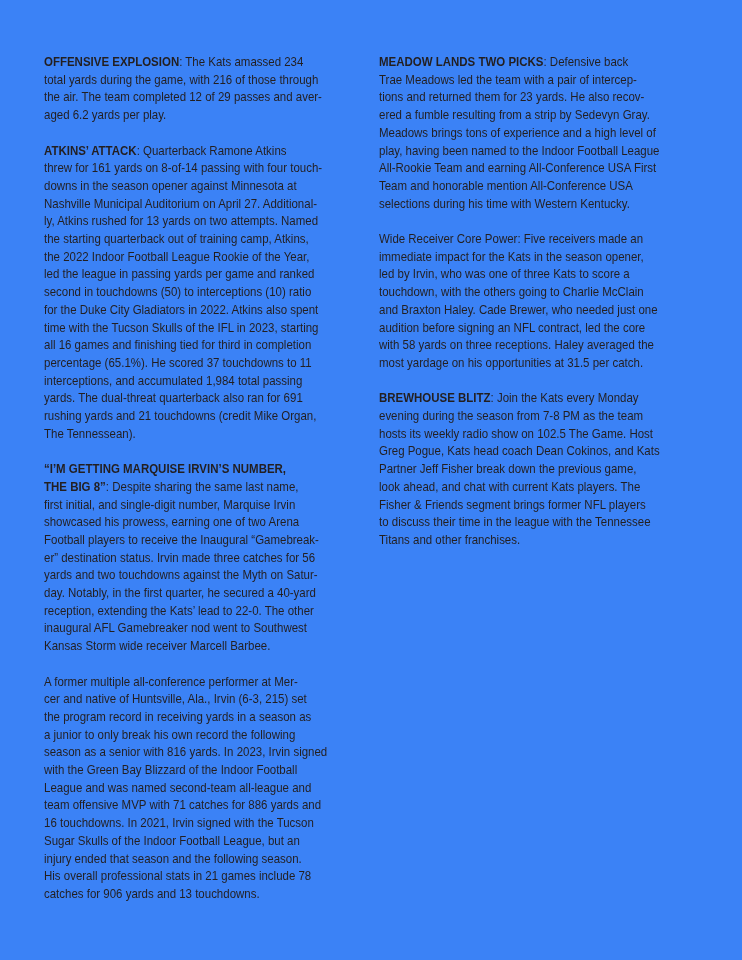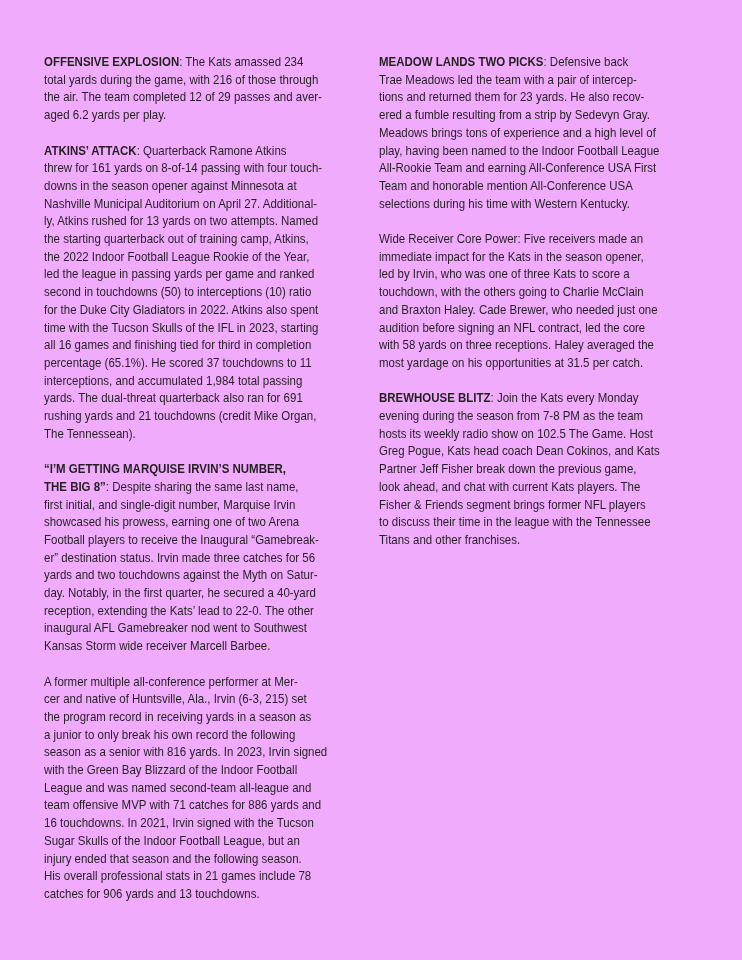--- a/index.html
+++ b/index.html
@@ -4,21 +4,21 @@
 <style>
   html, body {
     margin: 0;
     padding: 0;
     background: #ffffff;
   }
   .page {
     position: relative;
     width: 742px;
     height: 960px;
-    background: #f0abfc;
+    background: #3b82f6;
     overflow: hidden;
     font-family: "Liberation Sans", sans-serif;
     color: #231f20;
   }
   .col {
     position: absolute;
     top: 53px;
     width: 392px;
     transform: scaleX(0.85);
     transform-origin: top left;

